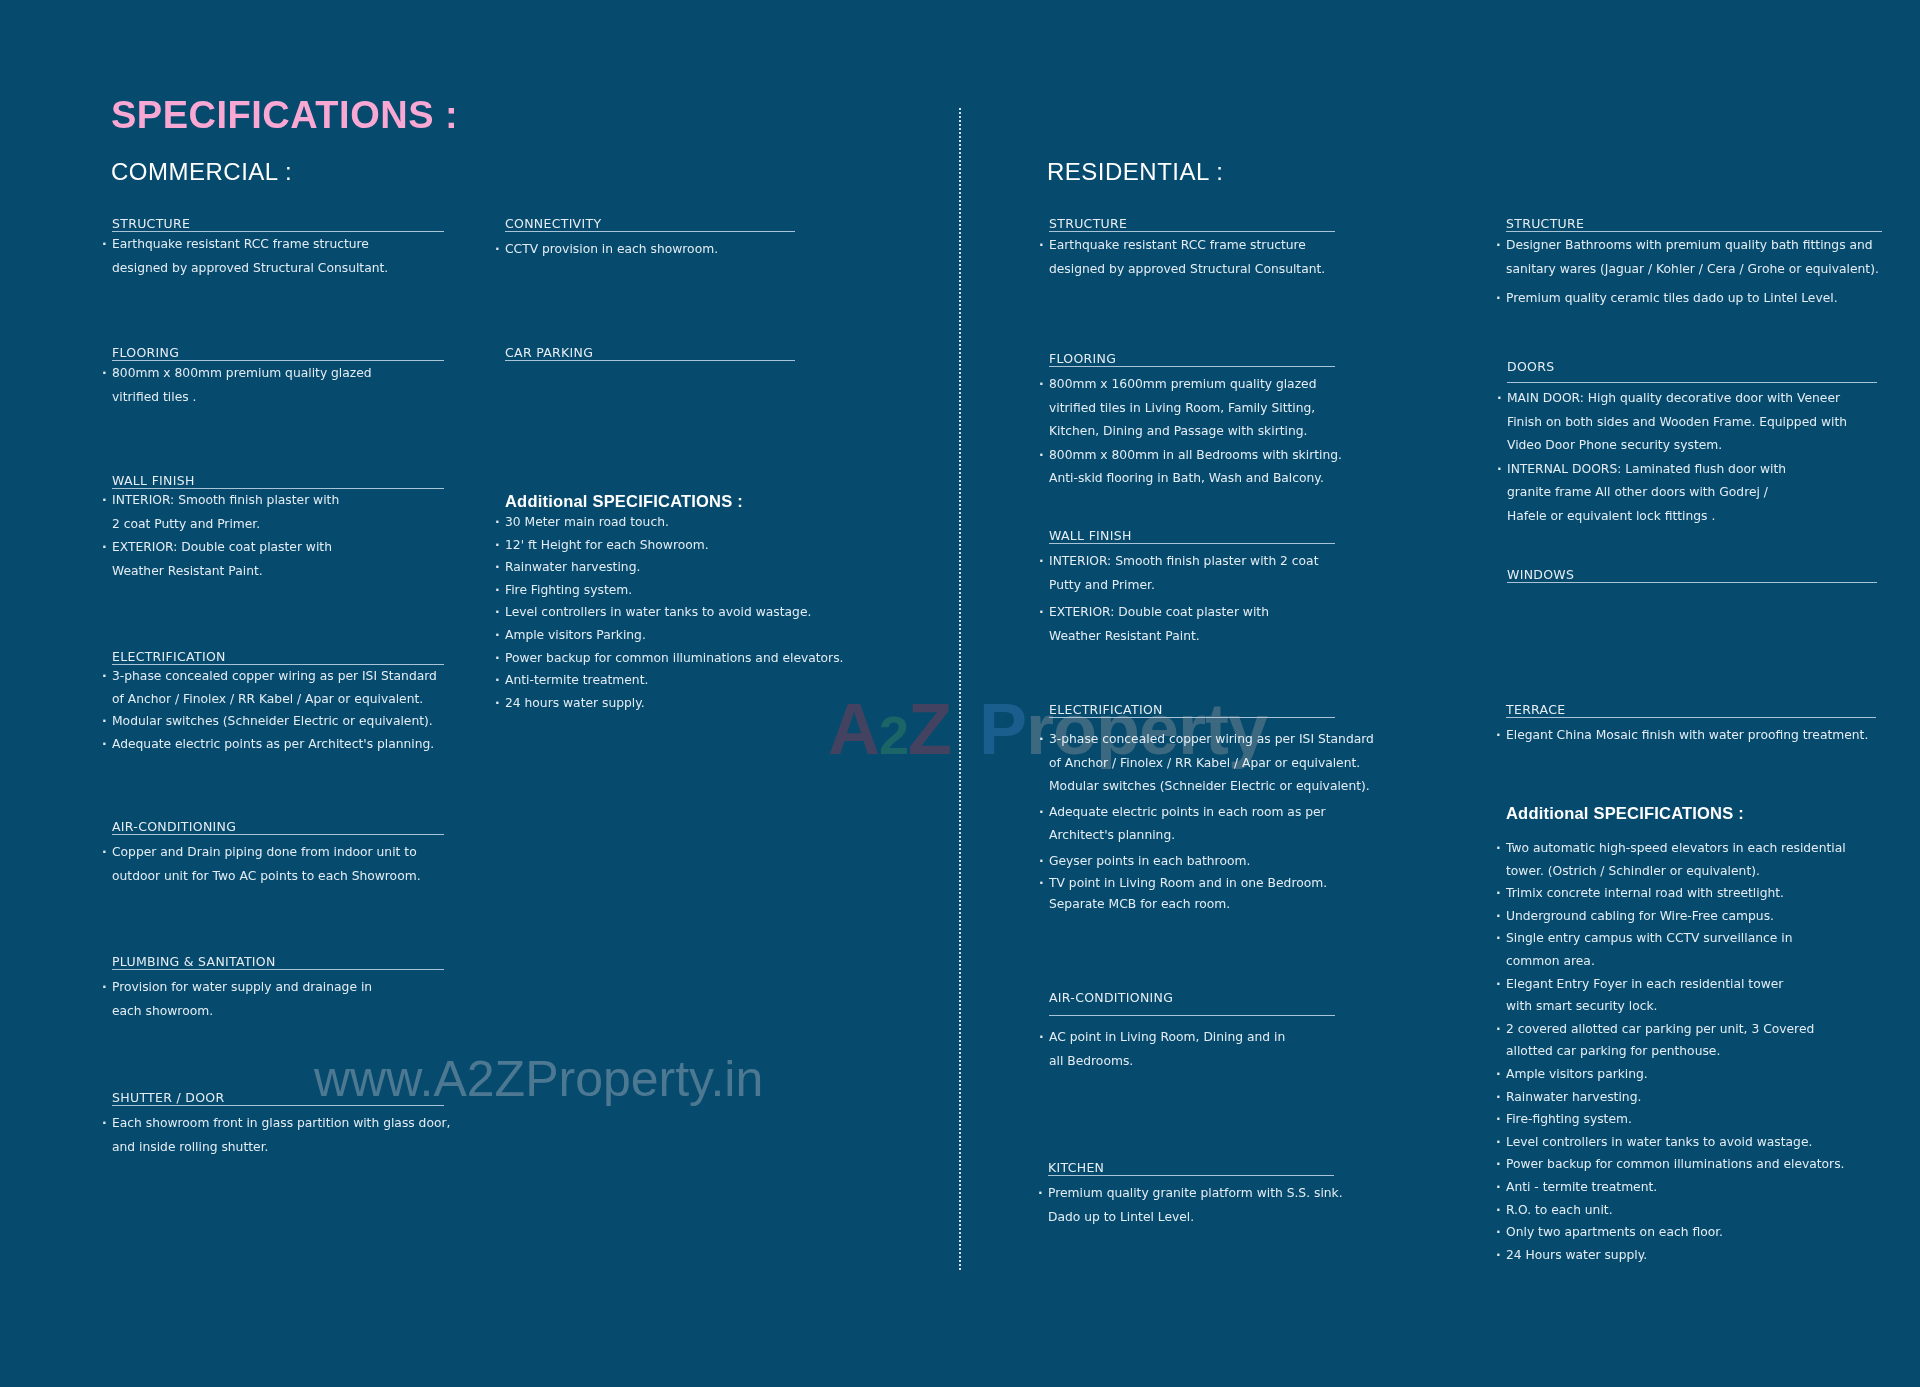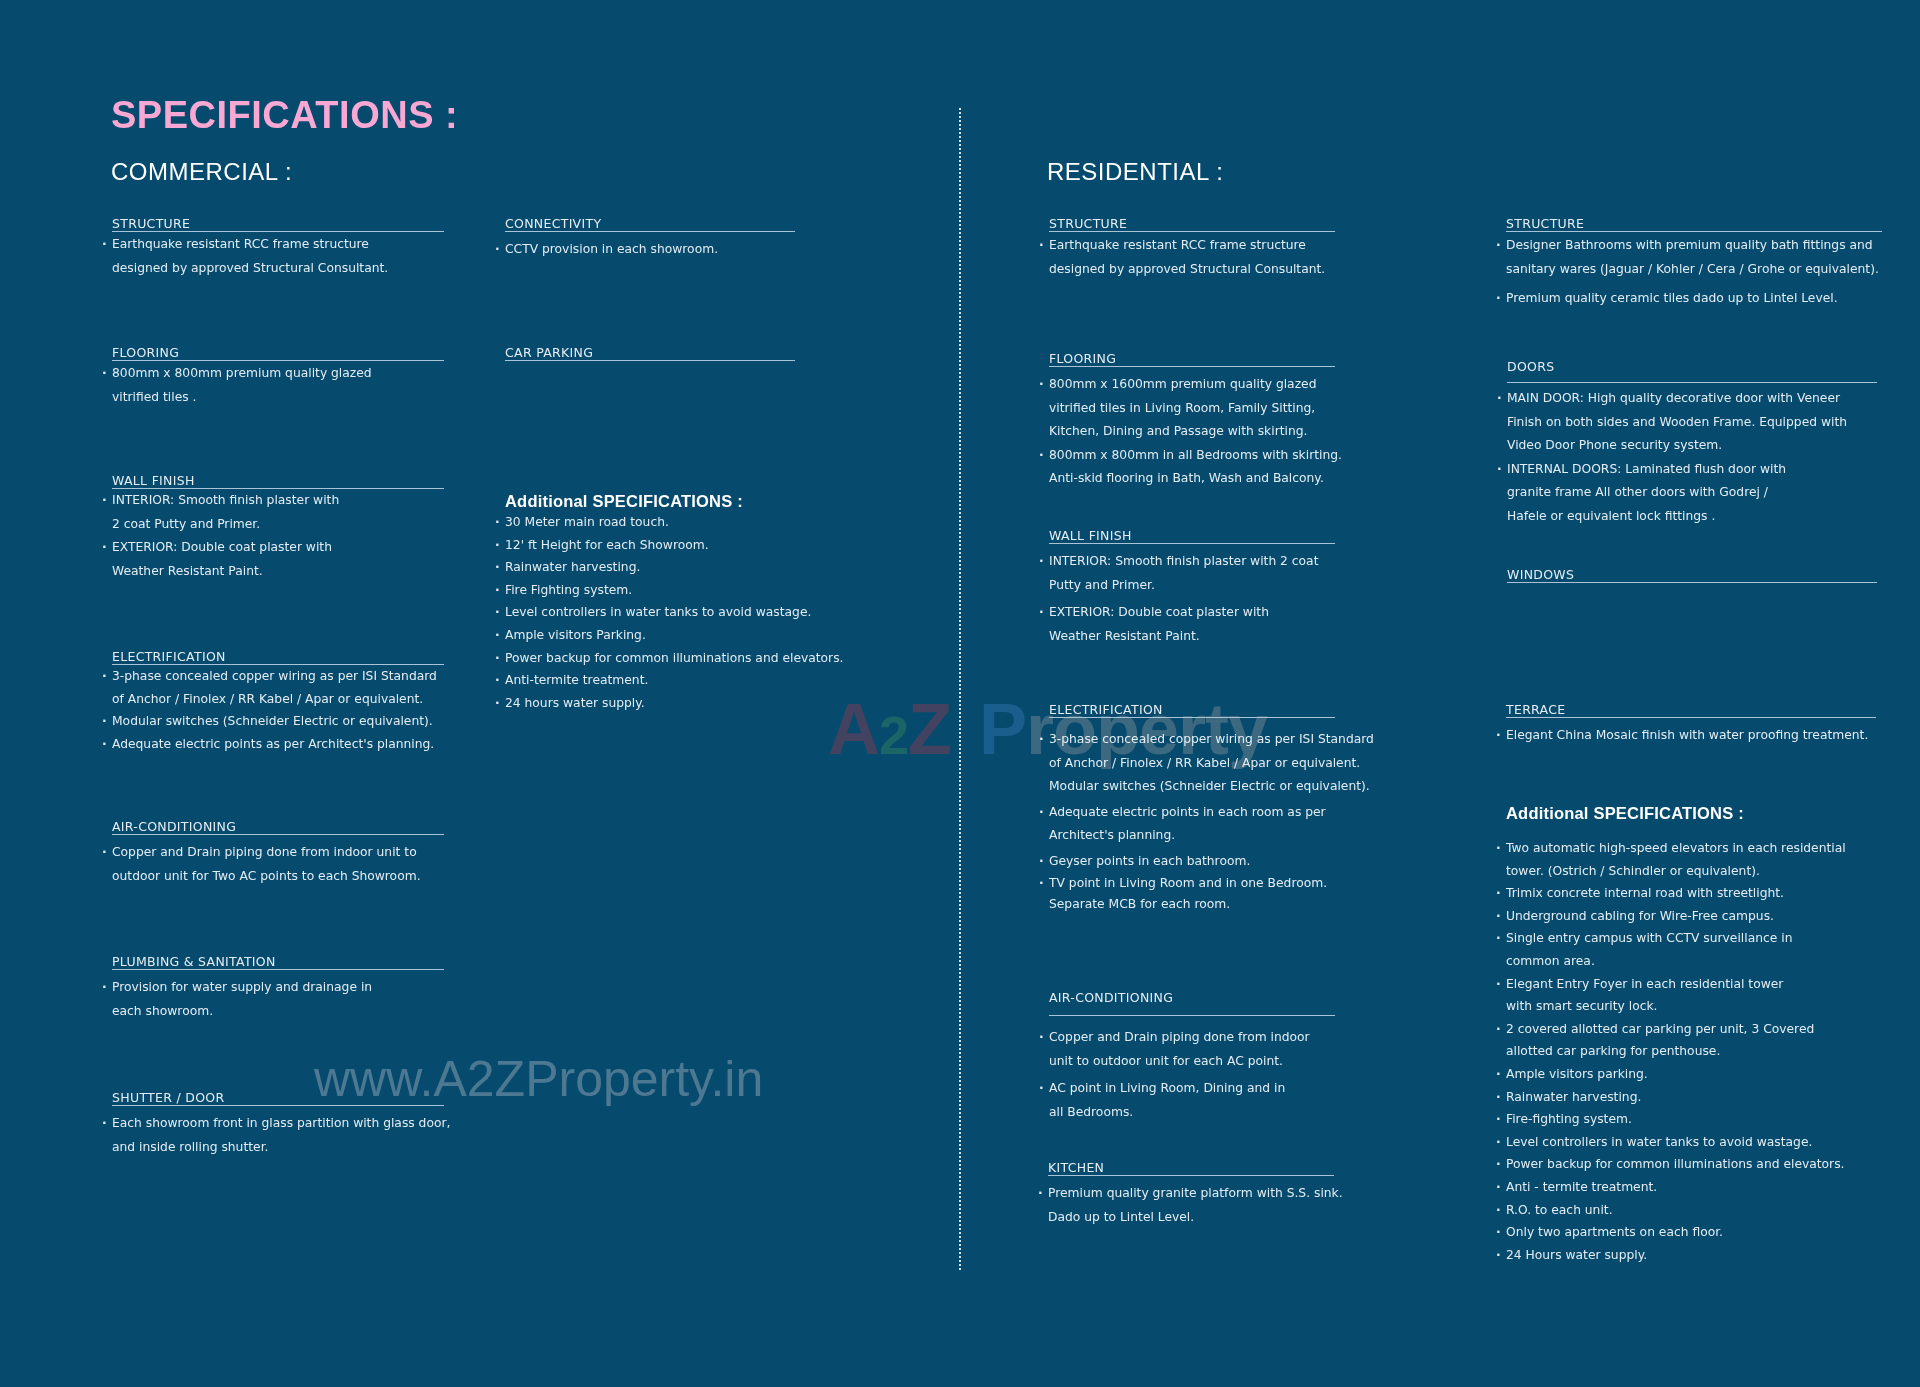--- a/index.html
+++ b/index.html
@@ -203,22 +203,20 @@
 Architect's planning.</span></li>
     <li style="margin-top:2px"><span class="txt">Geyser points in each bathroom.</span></li>
     <li style="line-height:21px"><span class="txt">TV point in Living Room and in one  Bedroom.
 Separate MCB for each room.</span></li>
   </ul>
 </div>
 
 <div class="section" style="left:1049px; top:990px; width:286px;">
   <div class="sec-head" style="padding-bottom:10px;">AIR-CONDITIONING</div>
   <ul class="bullets" style="margin-top:10px; width:340px;">
-    <li><span class="txt">Copper and Drain piping done from indoor
-unit to outdoor unit for each AC point.</span></li>
     <li style="margin-top:4px"><span class="txt">AC point in Living Room, Dining and in
  all Bedrooms.</span></li>
   </ul>
 </div>
 
 <div class="section" style="left:1048px; top:1160px; width:286px;">
   <div class="sec-head">KITCHEN</div>
   <ul class="bullets" style="margin-top:6px; width:340px;">
     <li><span class="txt">Premium quality granite platform with S.S. sink.
 Dado up to Lintel Level.</span></li>

